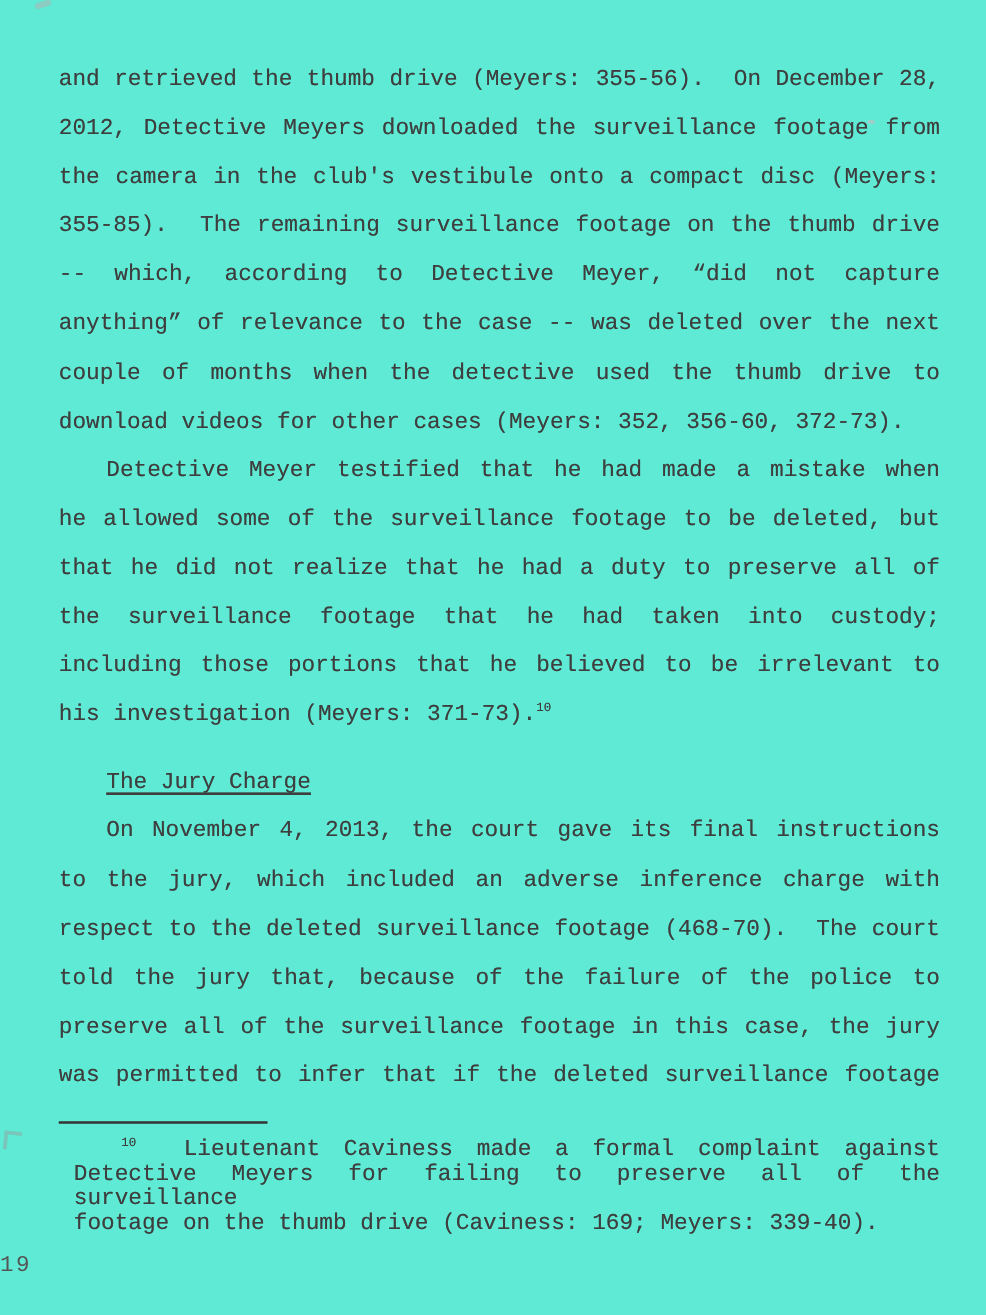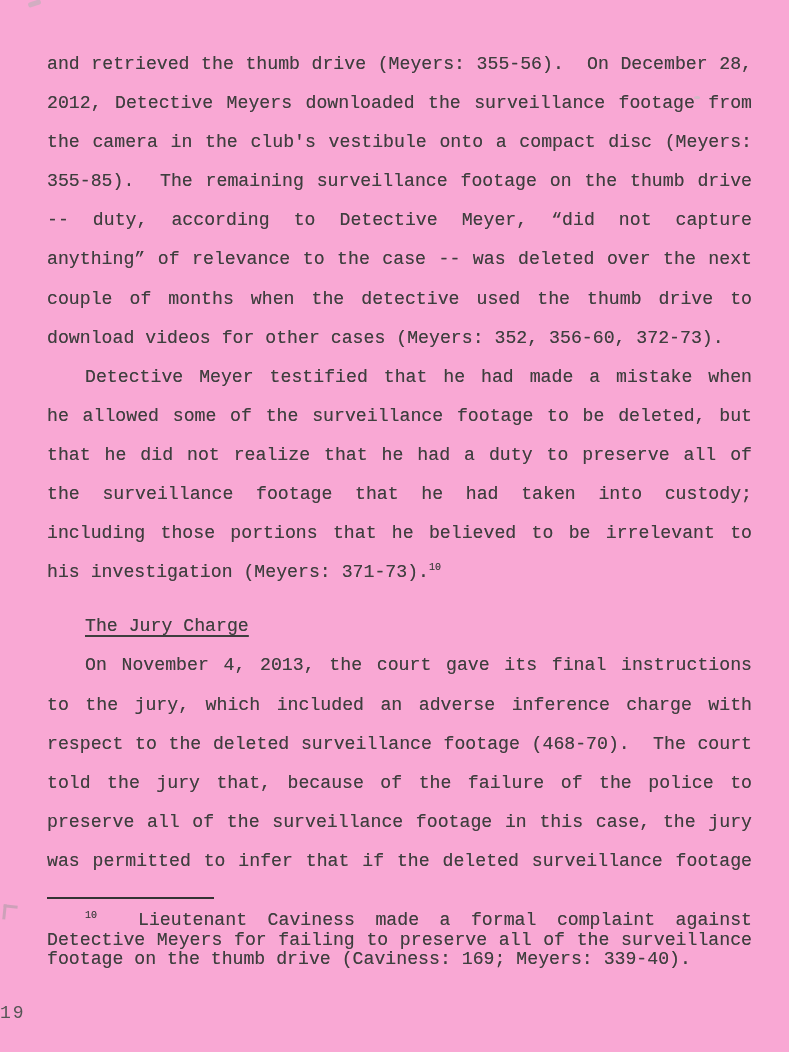--- a/index.html
+++ b/index.html
@@ -1,20 +1,20 @@
 <!DOCTYPE html>
 <html><head>
 <meta charset="utf-8">
 <style>
   html,body{margin:0;padding:0;background:#e8e8e8;}
   .page{
     position:relative;
     width:789px;height:1052px;
     margin:0 auto;
-    background:#f9a8d4;
+    background:#5eead4;
     overflow:hidden;
     font-family:"Liberation Mono","DejaVu Sans Mono",monospace;
     color:#3e3e3e;
   }
   .text-column{
     position:absolute;left:47px;top:45px;width:705px;
     font-size:18.2px;
     text-shadow:0 0 0.5px rgba(62,62,62,0.55);
   }
   .line{
@@ -38,21 +38,21 @@
     font-size:10px;
     line-height:0;
     vertical-align:7px;
   }
   .footnote-rule{
     width:167px;height:2px;
     background:#333;
     margin-top:16px;
   }
   .footnote{margin-top:12px;}
-  .footnote .line{line-height:19.6px;}
+  .footnote .line{line-height:19.6px;margin-left:12px;}
   .page-number{
     position:absolute;left:0;right:0;top:1003px;
     text-align:left;
     font-family:"Liberation Mono","DejaVu Sans Mono",monospace;
     font-size:18px;color:#555;
     letter-spacing:2px;
   }
   
   .artifact{position:absolute;pointer-events:none;}
   .artifact-edge{
@@ -77,21 +77,21 @@
 <body>
 
 <div class="page">
   <div class="text-column">
     <div id="sections">
         <div>
           <div class="line">and retrieved the thumb drive (Meyers: 355-56).  On December 28,</div>
           <div class="line">2012, Detective Meyers downloaded the surveillance footage from</div>
           <div class="line">the camera in the club's vestibule onto a compact disc (Meyers:</div>
           <div class="line">355-85).  The remaining surveillance footage on the thumb drive</div>
-          <div class="line">-- duty, according to Detective Meyer, “did not capture</div>
+          <div class="line">-- which, according to Detective Meyer, “did not capture</div>
           <div class="line">anything” of relevance to the case -- was deleted over the next</div>
           <div class="line">couple of months when the detective used the thumb drive to</div>
           <div class="line no-just">download videos for other cases (Meyers: 352, 356-60, 372-73).</div>
         </div>
         <div>
           <div class="line indent">Detective Meyer testified that he had made a mistake when</div>
           <div class="line">he allowed some of the surveillance footage to be deleted, but</div>
           <div class="line">that he did not realize that he had a duty to preserve all of</div>
           <div class="line">the surveillance footage that he had taken into custody;</div>
           <div class="line">including those portions that he believed to be irrelevant to</div>

